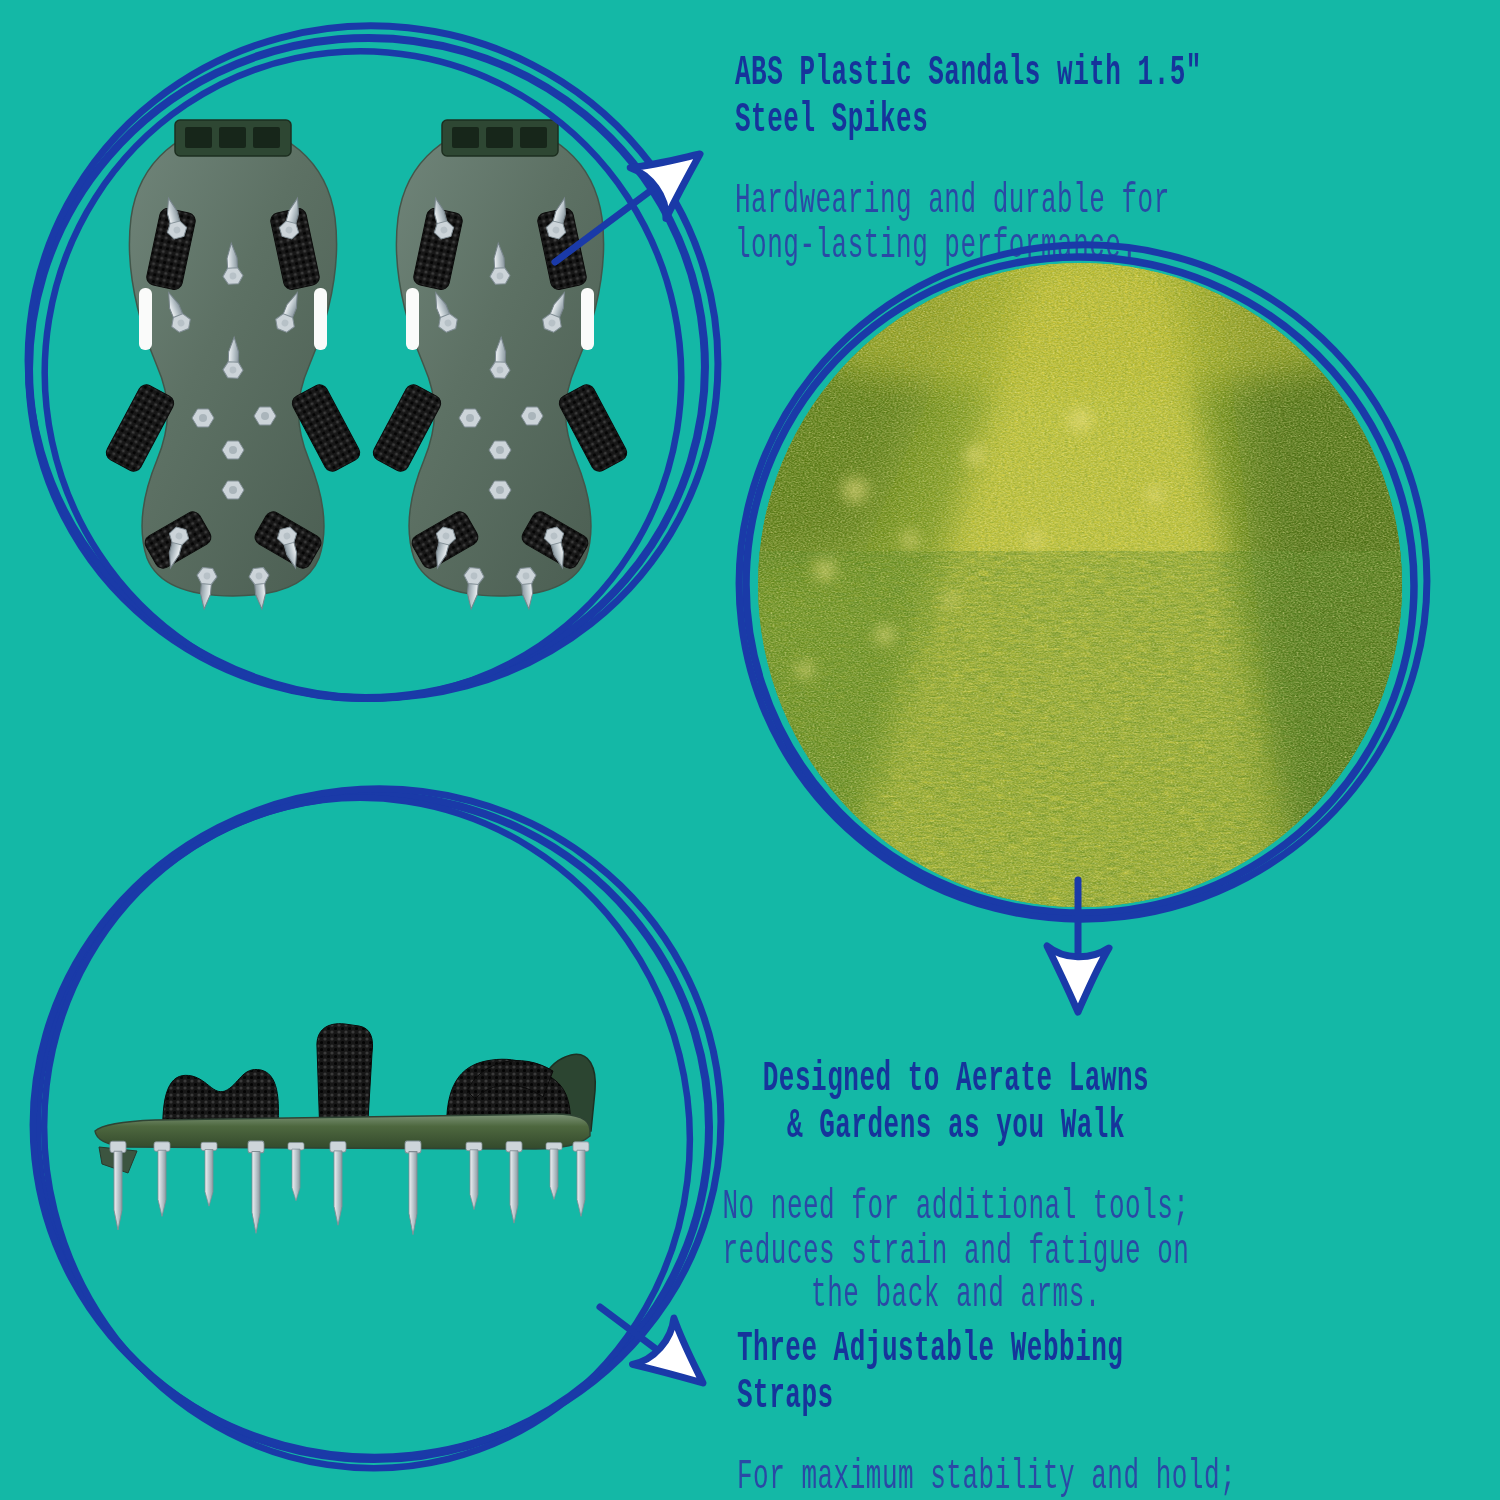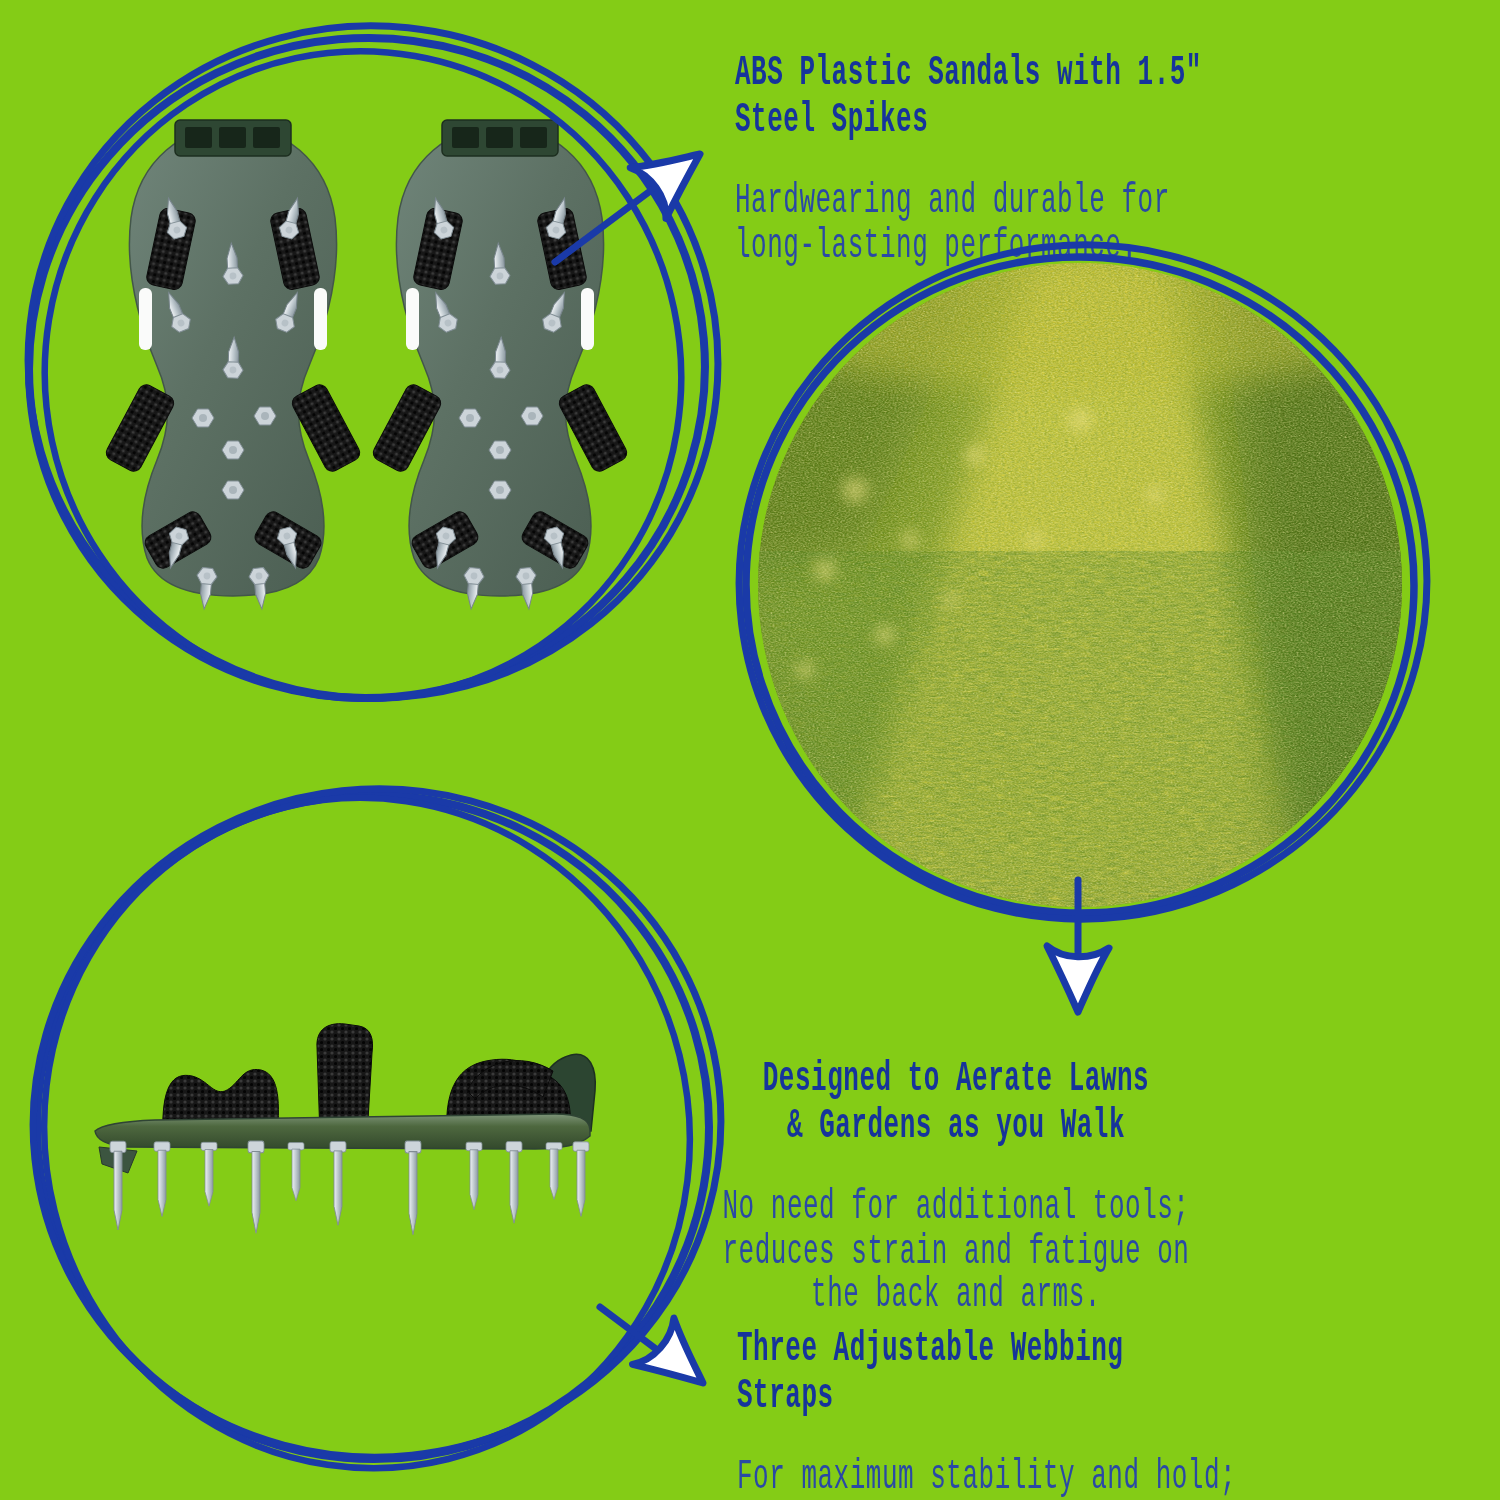--- a/index.html
+++ b/index.html
@@ -1,17 +1,17 @@
 <!DOCTYPE html>
 <html><head>
 <meta charset="utf-8">
 <style>
   html,body{margin:0;padding:0;background:#ffffff;}
   #canvas{
-    position:relative;width:1500px;height:1500px;background:#84cc16;overflow:hidden;
+    position:relative;width:1500px;height:1500px;background:#14b8a6;overflow:hidden;
     font-family:"Liberation Mono","DejaVu Sans Mono",monospace;
   }
   .art{position:absolute;}
   .tblock{
     position:absolute;
     transform:scaleY(1.6);
     transform-origin:0 0;
     white-space:pre-line;
     color:#2a49a5;
   }

